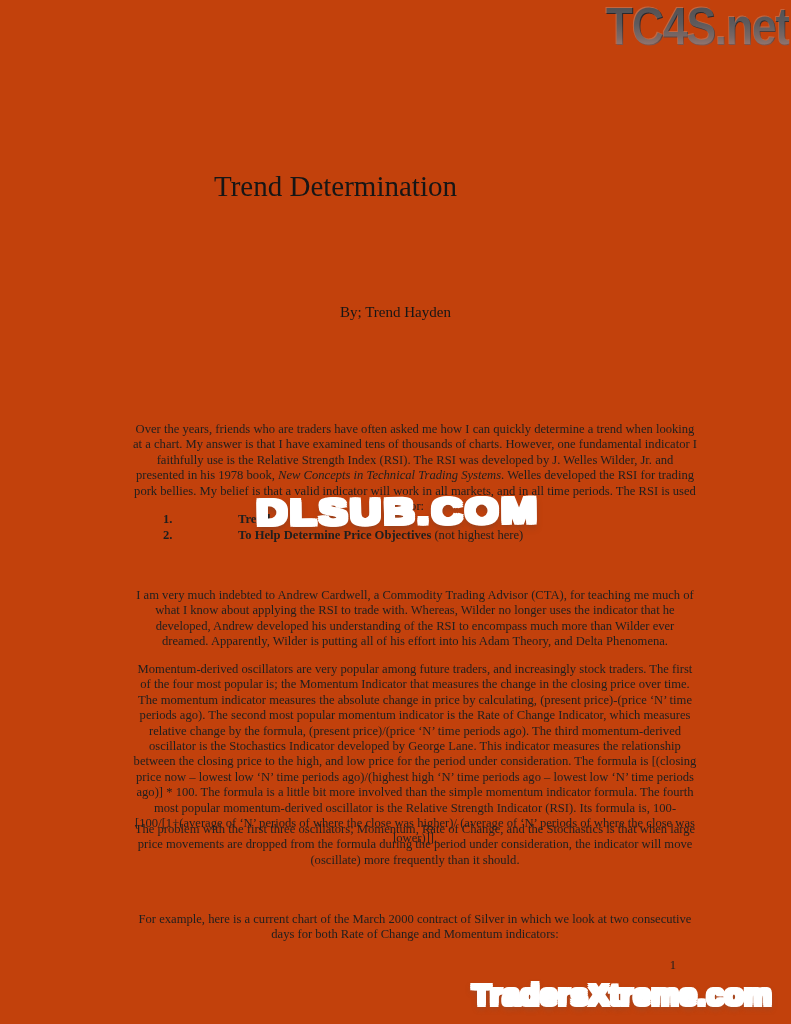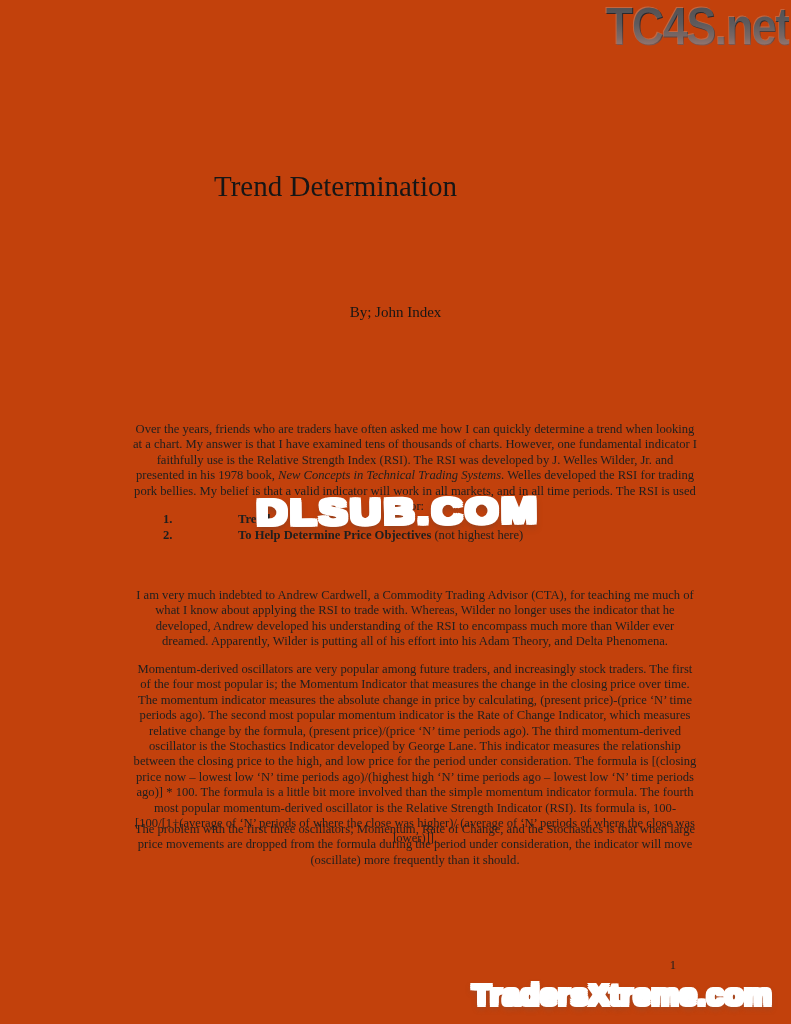--- a/index.html
+++ b/index.html
@@ -66,34 +66,35 @@
 <body>
 
 <div class="page">
 
   <div class="tc4s">TC4S.net</div>
 
   <div class="title">
     <div>Trend Determination</div>
   </div>
 
-  <div class="byline">By; John Index</div>
+  <div class="byline">By; Trend Hayden</div>
 
   <p class="para" id="p1"><span>Over the years, friends who are traders have often asked me how I can quickly determine a trend when looking at a chart. My answer is that I have examined tens of thousands of charts. However, one fundamental indicator I faithfully use is the Relative Strength Index (RSI). The RSI was developed by J. Welles Wilder, Jr. and presented in his 1978 book, </span><span class="i">New Concepts in Technical Trading Systems</span><span>. Welles developed the RSI for trading pork bellies. My belief is that a valid indicator will work in all markets, and in all time periods.  The RSI is used for:</span></p>
 
   <div class="listrow" id="li1"><span class="num">1.</span><span class="lbl">Trend A</span></div>
 
   <div class="listrow" id="li2"><span class="num">2.</span><span class="lbl">To Help Determine Price Objectives</span><span class="note"> (not highest here)</span></div>
 
   <p class="para" id="p2">I am very much indebted to Andrew Cardwell, a Commodity Trading Advisor (CTA), for teaching me much of what I know about applying the RSI to trade with. Whereas, Wilder no longer uses the indicator that he developed, Andrew developed his understanding of the RSI to encompass much more than Wilder ever dreamed. Apparently, Wilder is putting all of his effort into his Adam Theory, and Delta Phenomena.</p>
 
   <p class="para" id="p3"><span>Momentum-derived oscillators are very popular among future traders, and increasingly stock traders. The first of the four most popular is; the </span><span class="u">Momentum Indicator</span><span> that measures the change in the closing price over time. The momentum indicator measures the absolute change in price by calculating,  (present price)-(price ‘N’ time periods ago). The second most popular momentum indicator is the </span><span class="u">Rate of Change Indicator</span><span>, which measures relative change by the formula, (present price)/(price ‘N’ time periods ago). The third momentum-derived oscillator is the </span><span class="u">Stochastics Indicator</span><span> developed by George Lane. This indicator measures the relationship between the closing price to the high, and low price for the period under consideration. The formula is [(closing price now – lowest low ‘N’ time periods ago)/(highest high ‘N’ time periods ago – lowest low ‘N’ time periods ago)] * 100. The formula is a little bit more involved than the simple momentum indicator formula. The fourth most popular momentum-derived oscillator is the </span><span class="u">Relative Strength Indicator (RSI)</span><span>. Its formula is, 100-[100/[1+(average of ‘N’ periods of where the close was higher)/ (average of ‘N’ periods of where the close was lower)]].</span></p>
 
   <p class="para" id="p4">The problem with the first three oscillators; Momentum, Rate of Change, and the Stochastics is that when large price movements are dropped from the formula during the period under consideration, the indicator will move (oscillate) more frequently than it should.</p>
 
+  <p class="para" id="p5">For example, here is a current chart of the March 2000 contract of Silver in which we look at two consecutive days for both Rate of Change and Momentum indicators:</p>
 
   <div class="pagenum">1</div>
 
   <div class="dlsub">DLSUB.COM</div>
 
   <div class="txtreme">TradersXtreme.com</div>
 
 </div>
 
 </body></html>

